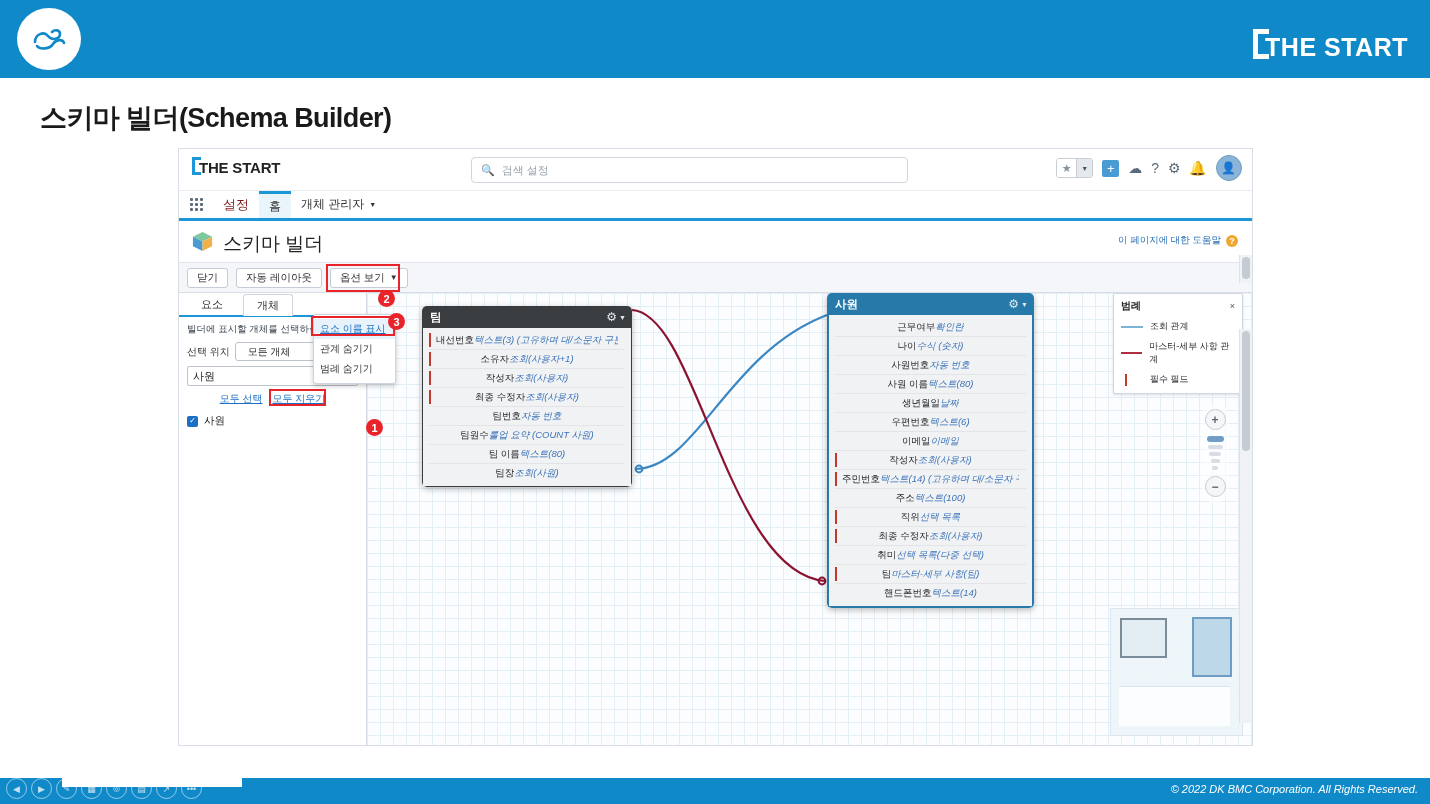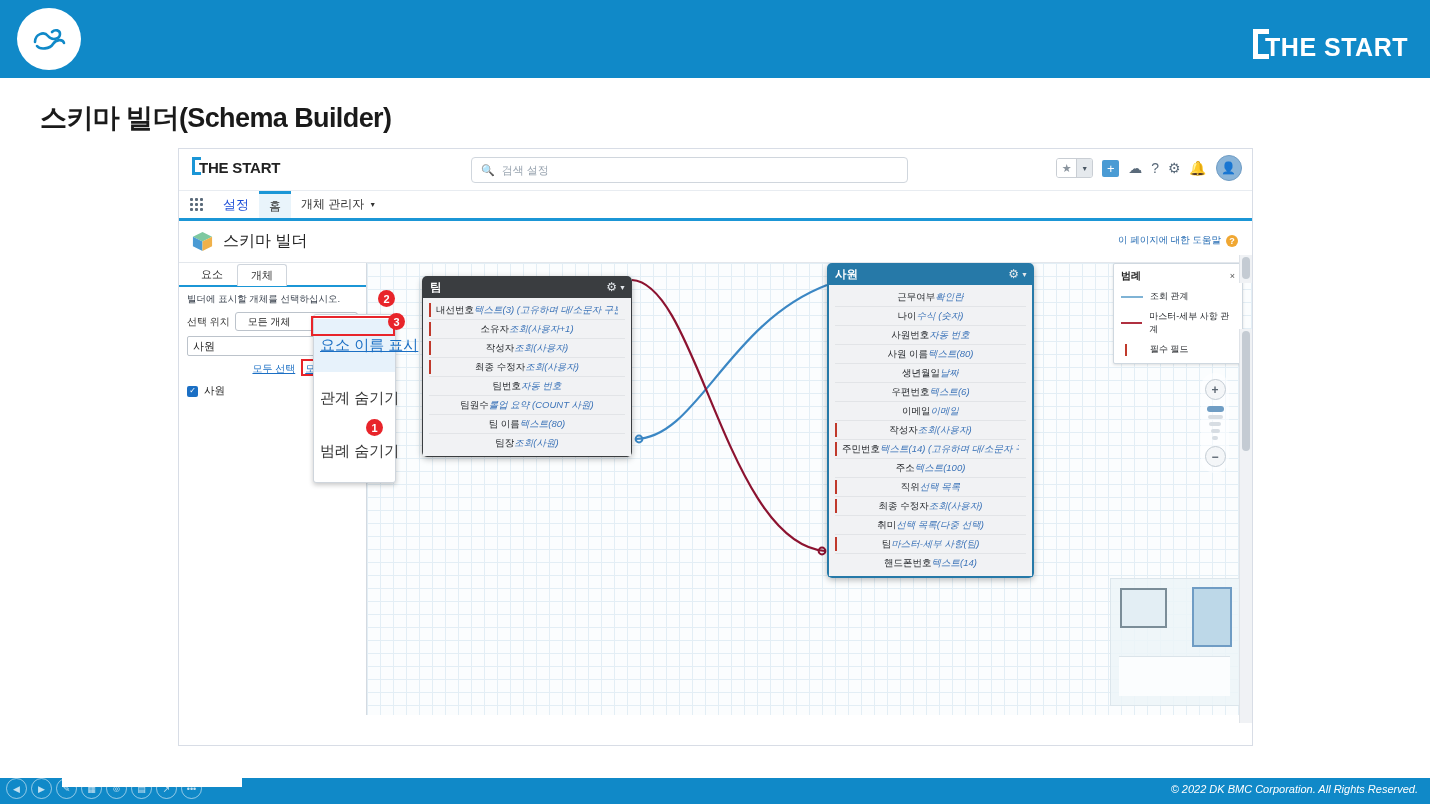--- a/index.html
+++ b/index.html
@@ -130,34 +130,34 @@
   }
   #waffle {
     width: 34px; display: flex; align-items: center; justify-content: center;
   }
   #waffle .grid { display: grid; grid-template-columns: repeat(3, 3px); gap: 2px; }
   #waffle .grid i { width: 3px; height: 3px; background: #5a6a7a; border-radius: 1px; display:block; }
   .nav-item {
     display: flex; align-items: center; padding: 0 10px;
     font-size: 12px; color: #333; white-space: nowrap;
   }
-  .nav-item.setting { font-weight: normal; color: #1d4ed8; font-size: 13px; }
+  .nav-item.setting { font-weight: normal; color: #7f1d1d; font-size: 13px; }
   .nav-item.active { background: #e9f4fb; border-top: 3px solid #1b96d6; margin-top: -0px; }
 
   
   #sf-pagehead {
     position: relative; height: 42px; background: #ffffff;
     border-bottom: 1px solid #e3e7ec;
   }
   #page-icon {
     position: absolute; left: 12px; top: 9px; width: 23px; height: 23px;
   }
   #page-title {
     position: absolute; left: 44px; top: 10px;
-    font-size: 16px; color: #222;
+    font-size: 19px; color: #222;
   }
   #page-help {
     position: absolute; right: 14px; top: 13px;
     display: flex; align-items: center; gap: 5px;
   }
   #page-help .t { font-size: 9.5px; color: #2a6fb5; }
   #page-help .q {
     width: 12px; height: 12px; border-radius: 50%;
     background: #f0a732; color: #fff; font-size: 9px; font-weight: bold;
     display: flex; align-items: center; justify-content: center;
@@ -181,21 +181,21 @@
     border: 2px solid #e8242a; pointer-events: none;
   }
 
   
   #view-dropdown {
     position: absolute; left: 135px; top: 26px; width: 83px;
     background: #ffffff; border: 1px solid #cfd5dc; border-radius: 3px;
     box-shadow: 0 2px 5px rgba(0,0,0,0.22); padding: 4px 0; z-index: 40;
   }
   .dd-item {
-    padding: 17px 6px; font-size: 15px; color: #333; white-space: nowrap;
+    padding: 3px 6px; font-size: 10px; color: #333; white-space: nowrap;
   }
   .dd-item.sel { color: #1b6fc4; text-decoration: underline; background: #e7f2fb; }
   #dd-hl {
     position: absolute; left: -3px; top: 1px; width: 84px; height: 20px;
     border: 2px solid #e8242a; pointer-events: none;
   }
 
   
   .marker {
     position: absolute; width: 17px; height: 17px; border-radius: 50%;
@@ -208,21 +208,21 @@
 
   
   #sf-body { position: relative; height: 452px; display: flex; }
 
   #sidebar {
     width: 188px; background: #ffffff; border-right: 1px solid #d4dae1;
     position: relative; padding: 0;
   }
   #sb-tabs {
     display: flex; align-items: flex-end; height: 24px;
-    border-bottom: 2px solid #1b96d6; padding-left: 8px; gap: 0;
+    border-bottom: 2px solid #1b96d6; padding-left: 8px; gap: 6px;
   }
   .sb-tab {
     padding: 3px 13px; font-size: 11px; color: #333;
     border: 1px solid transparent; border-bottom: none;
   }
   .sb-tab.active {
     background: #ffffff; border-color: #cfd5dc;
     border-radius: 3px 3px 0 0; font-weight: normal;
     position: relative; top: 1px;
   }
@@ -235,21 +235,21 @@
     display: flex; align-items: center; justify-content: space-between;
     padding: 0 12px;
   }
   #sb-select .cv { font-size: 7px; color: #444; }
   #sb-filter {
     margin: 5px 8px 0; height: 20px; border: 1px solid #bcc3cb;
     border-radius: 2px; background: #ffffff; font-size: 11px; color: #222;
     display: flex; align-items: center; padding: 0 5px;
   }
   #sb-links {
-    display: flex; justify-content: flex-end; gap: 10px;
+    display: flex; justify-content: center; gap: 10px;
     padding: 6px 8px 0; font-size: 10px;
   }
   #sb-links a { color: #1b6fc4; text-decoration: underline; position: relative; }
   #clear-hl {
     position: absolute; left: -4px; top: -3px; width: 57px; height: 17px;
     border: 2px solid #e8242a; pointer-events: none;
   }
   #sb-list { padding: 8px 8px 0; }
   .sb-listitem { display: flex; align-items: center; gap: 6px; font-size: 10.5px; color: #222; }
   .cbox {
@@ -432,20 +432,31 @@
         <polygon points="2,7 12,12 12,22 2,17" fill="#4a9bd4"></polygon>
         <polygon points="22,7 12,12 12,22 22,17" fill="#f0b14a"></polygon>
       </svg>
       <div id="page-title">스키마 빌더</div>
       <div id="page-help">
         <span class="t">이 페이지에 대한 도움말</span>
         <span class="q">?</span>
       </div>
     </div>
 
+    <div id="sf-toolbar">
+      <div class="tb-btn">닫기</div>
+      <div class="tb-btn">자동 레이아웃</div>
+      <div id="tb-options-wrap">
+        <div class="tb-btn">
+          <span>옵션 보기</span>
+          <span style="font-size:8px;">▼</span>
+        </div>
+        <div id="tb-options-hl"></div>
+      </div>
+    </div>
 
     <div id="sf-body">
 
       <div id="sidebar">
         <div id="sb-tabs">
           <div class="sb-tab">요소</div>
           <div class="sb-tab active">개체</div>
         </div>
         <div id="sb-hint">빌더에 표시할 개체를 선택하십시오.</div>
         <div id="sb-selrow">

